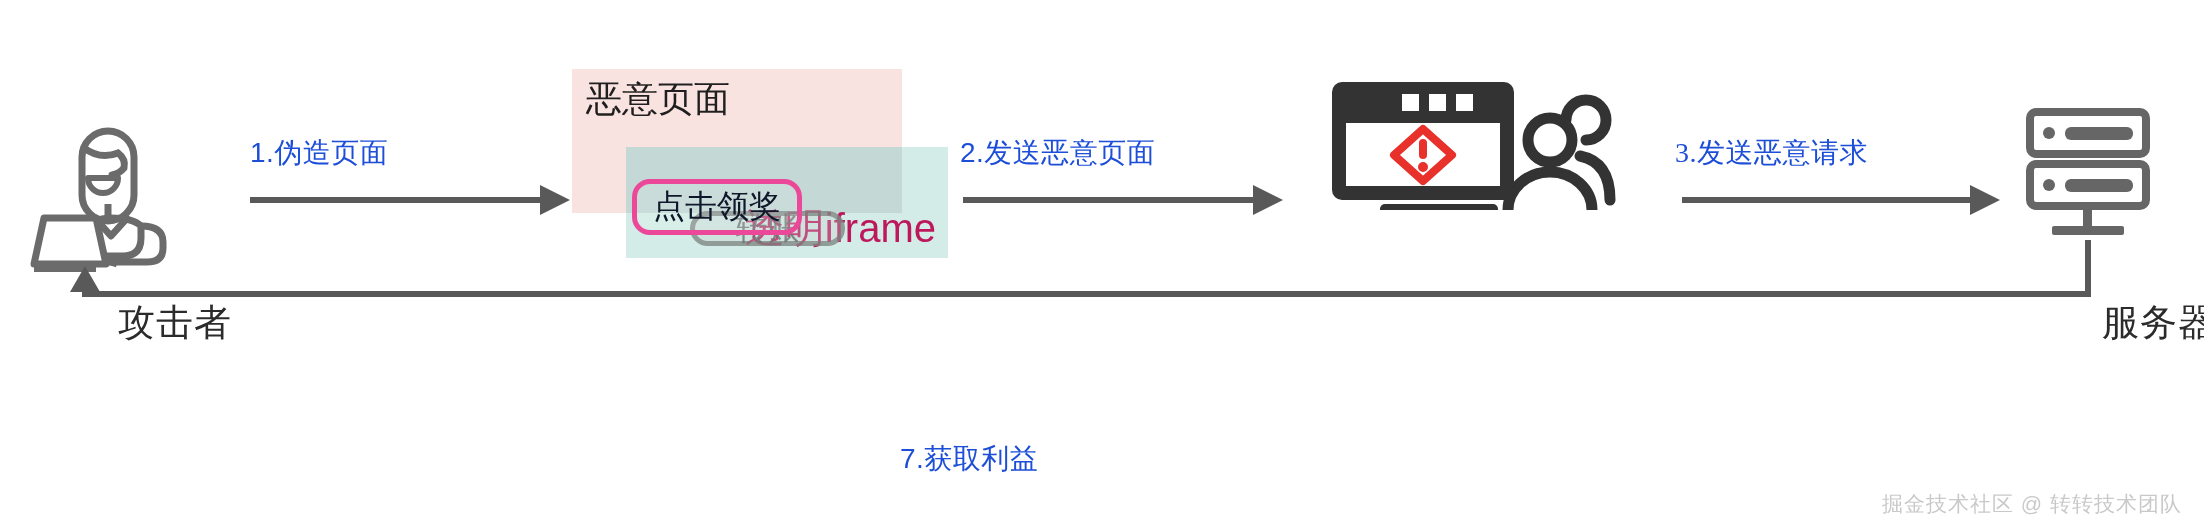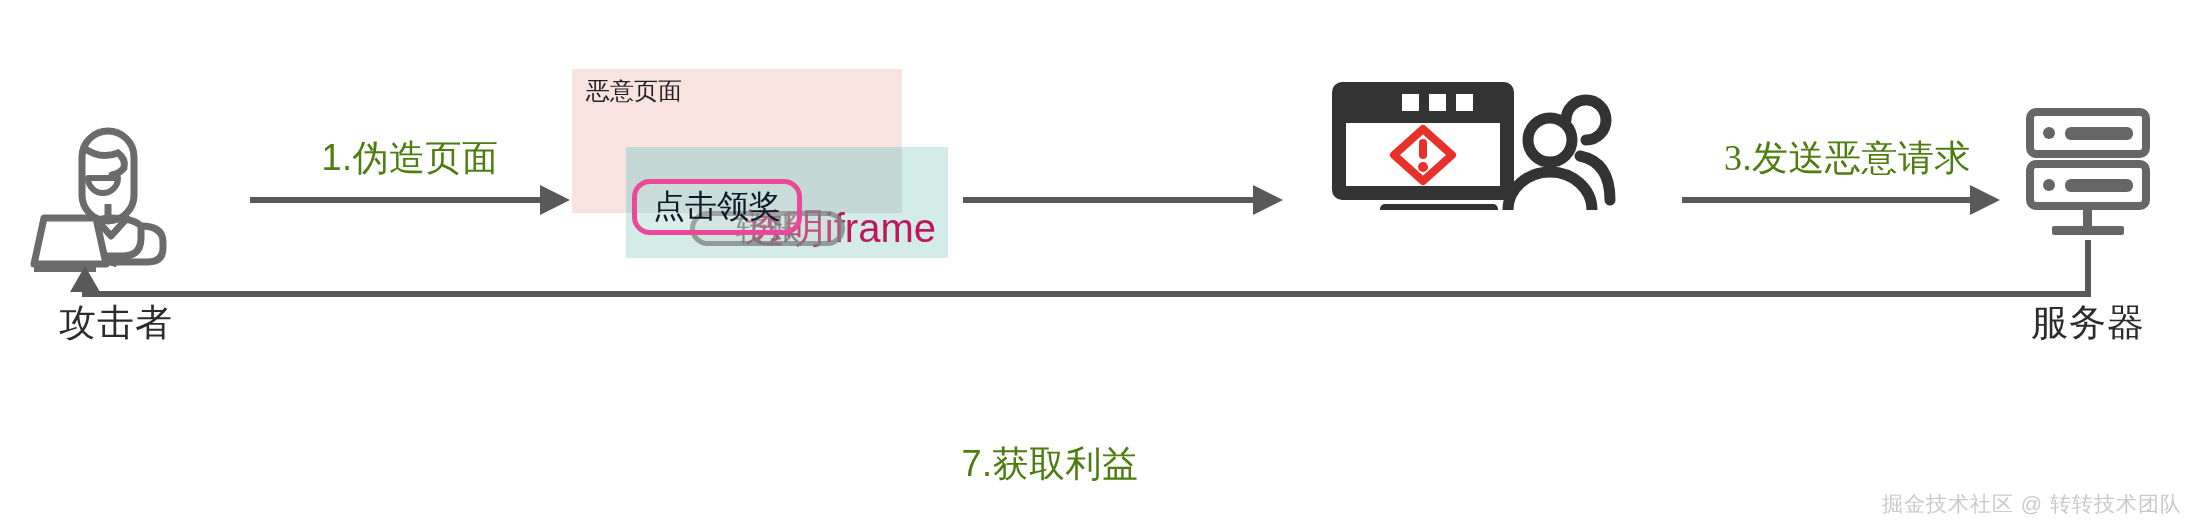--- a/index.html
+++ b/index.html
@@ -21,29 +21,28 @@
   }
   .abs { position: absolute; }
 
   
   .node-label {
     position: absolute;
     font-size: 37px;
     color: #2b2b2b;
     letter-spacing: 1px;
     white-space: nowrap;
-    text-align: center;
+    text-align: right;
   }
   .arrow-label {
     position: absolute;
-    font-size: 36px;
-    color: #4d7c0f;
+    font-size: 28px;
+    color: #1d4ed8;
     white-space: nowrap;
     letter-spacing: 0.5px;
-    text-align: center;
   }
 
   
   .arrow-line {
     position: absolute;
     height: 6px;
     background: #595959;
   }
   .arrow-head-right {
     position: absolute;
@@ -63,21 +62,21 @@
   
   .malicious-box {
     position: absolute;
     left: 572px; top: 69px;
     width: 330px; height: 144px;
     background: #f9e3e1;
   }
   .malicious-box-title {
     position: absolute;
     left: 14px; top: 6px;
-    font-size: 24px;
+    font-size: 36px;
     color: #1f1f1f;
     white-space: nowrap;
   }
   .iframe-box {
     position: absolute;
     left: 626px; top: 147px;
     width: 322px; height: 111px;
     background: #d3ece7;
   }
   .iframe-box-title {
@@ -175,20 +174,21 @@
   <div class="iframe-box">
     <div class="iframe-box-title">透明iframe</div>
   </div>
 
   <div class="overlap-shade"></div>
 
   <div class="claim-button">点击领奖</div>
 
   <div class="transfer-pill">转账</div>
 
+  <div class="arrow-label" style="left:960px; top:134px; width:340px;">2.发送恶意页面</div>
   <div class="arrow-line" style="left:963px; top:197px; width:290px;"></div>
   <div class="arrow-head-right" style="left:1253px; top:185px;"></div>
 
   <div class="abs" style="left:1328px; top:78px; width:300px; height:132px;">
     <svg width="300" height="132" viewBox="0 0 300 132" fill="none" xmlns="http://www.w3.org/2000/svg">
 
       <rect x="4" y="4" width="182" height="118" rx="10" fill="#333333"></rect>
 
       <rect x="74" y="16" width="17" height="17" fill="#ffffff"></rect>
       <rect x="101" y="16" width="17" height="17" fill="#ffffff"></rect>

